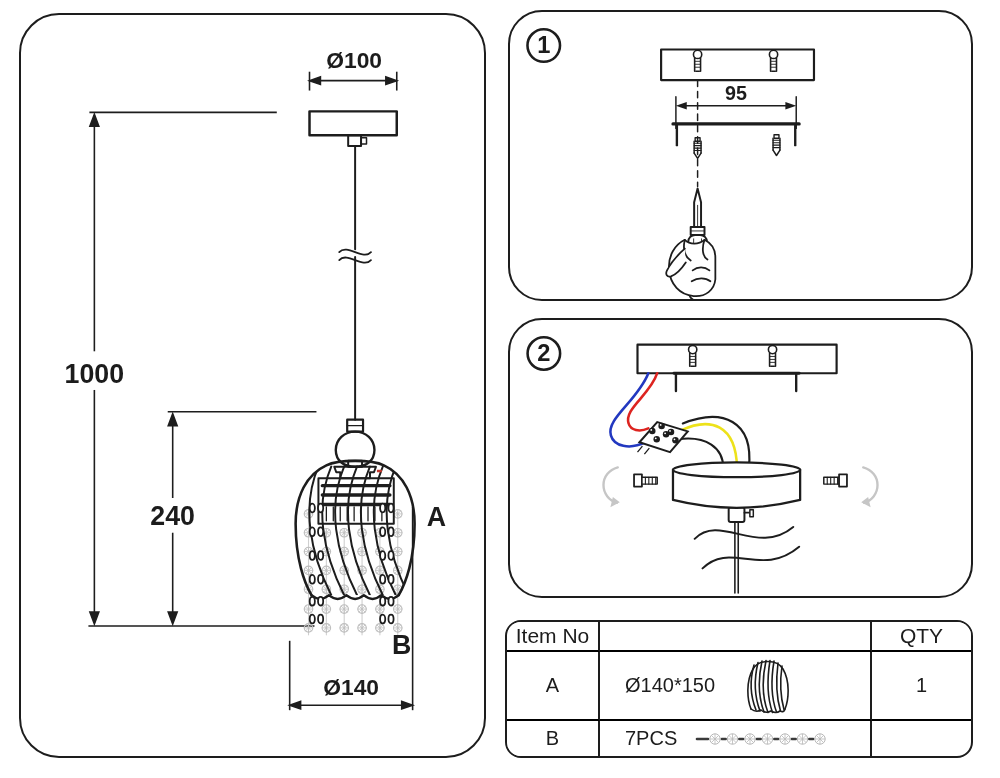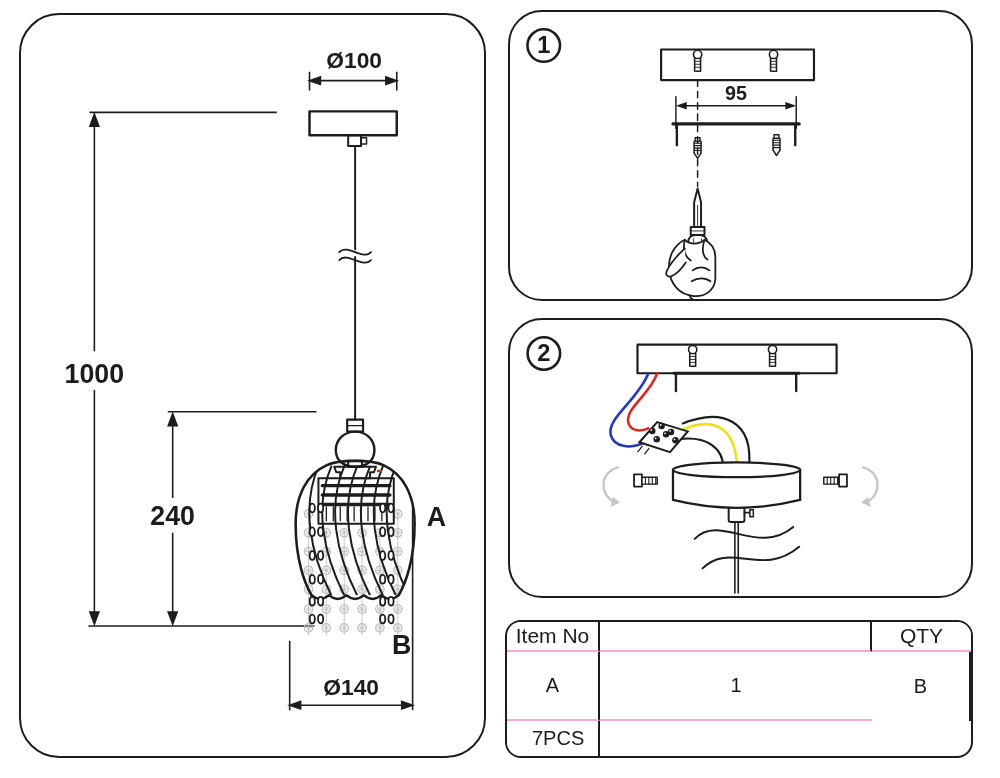--- a/index.html
+++ b/index.html
@@ -5,21 +5,21 @@
   html,body{margin:0;padding:0;background:#fff;}
   .sheet{position:relative;width:1000px;height:778px;background:#fff;overflow:hidden;
          font-family:"Liberation Sans",sans-serif;}
   .panel{position:absolute;border:2.5px solid #1d1d1d;border-radius:36px;background:#fff;box-sizing:border-box;}
   .panel svg{display:block;width:100%;height:100%;}
   text{fill:#1c1c1c;font-family:"Liberation Sans",sans-serif;}
   .dimtxt{font-weight:700;}
   .tbl{position:absolute;left:505px;top:620px;width:468px;height:138px;box-sizing:border-box;
        border:2.5px solid #1d1d1d;border-radius:16px;background:#fff;display:grid;
        grid-template-columns:93px 272px 1fr;grid-template-rows:30px 69px 1fr;overflow:hidden;}
-  .cell{border-right:2px solid #1d1d1d;border-bottom:2px solid #f9a8d4;display:flex;align-items:center;
+  .cell{border-right:2px solid #1d1d1d;border-bottom:2px solid #000000;display:flex;align-items:center;
         justify-content:center;font-size:20px;color:#1c1c1c;background:#fff;}
   .cell.lastcol{border-right:none;}
   .cell.lastrow{border-bottom:none;}
   .cell.desc{justify-content:flex-start;padding-left:25px;}
   .cell.hdr{font-size:21px;}
   .icon-gap-a{margin-left:30px;}
   .icon-gap-b{margin-left:18px;}
 </style>
 </head>
 <body>
@@ -368,20 +368,37 @@
       </g>
     </svg>
   </section>
 
   <div class="tbl">
     <div class="cell hdr">Item No</div>
     <div class="cell hdr"></div>
     <div class="cell hdr lastcol">QTY</div>
 
     <div class="cell">A</div>
+    <div class="cell desc">
+      <span>Ø140*150</span>
+      <svg class="icon-gap-a" width="46" height="58" viewBox="0 0 46 58">
+        <g stroke="#1d1d1d" fill="none" stroke-width="1.6" stroke-linecap="round">
+          <path d="M6 52 C2 42 1 24 8 12 C14 2 32 2 38 12 C45 24 44 42 40 52"></path>
+          <path d="M9 8 C5 22 5 38 11 53"></path>
+          <path d="M13 5.5 C9 22 9 38 15 54"></path>
+          <path d="M17 4 C13 22 13 39 19 55"></path>
+          <path d="M21 3.5 C17 22 17 40 23 55.5"></path>
+          <path d="M25 3.5 C22 22 22 40 27.5 55.5"></path>
+          <path d="M29 4 C26 22 26 40 31.5 55"></path>
+          <path d="M33 6 C31 22 31 39 35.5 54"></path>
+          <path d="M37 9 C35 23 35 38 39 52.5"></path>
+          <path d="M6 52 q5 4 10 1 q5 4 10 1 q5 3 9 0 q4 2 5 -2"></path>
+        </g>
+      </svg>
+    </div>
     <div class="cell lastcol">1</div>
 
     <div class="cell lastrow">B</div>
     <div class="cell desc lastrow">
       <span>7PCS</span>
       <svg class="icon-gap-b" width="132" height="18" viewBox="0 0 132 18">
         <g stroke="#3a3a3a" stroke-width="2.6" stroke-linecap="round">
           <line x1="2" y1="9" x2="13" y2="9"></line>
           <line x1="26.8" y1="9" x2="30.7" y2="9"></line>
             <line x1="44.3" y1="9" x2="48.2" y2="9"></line>

